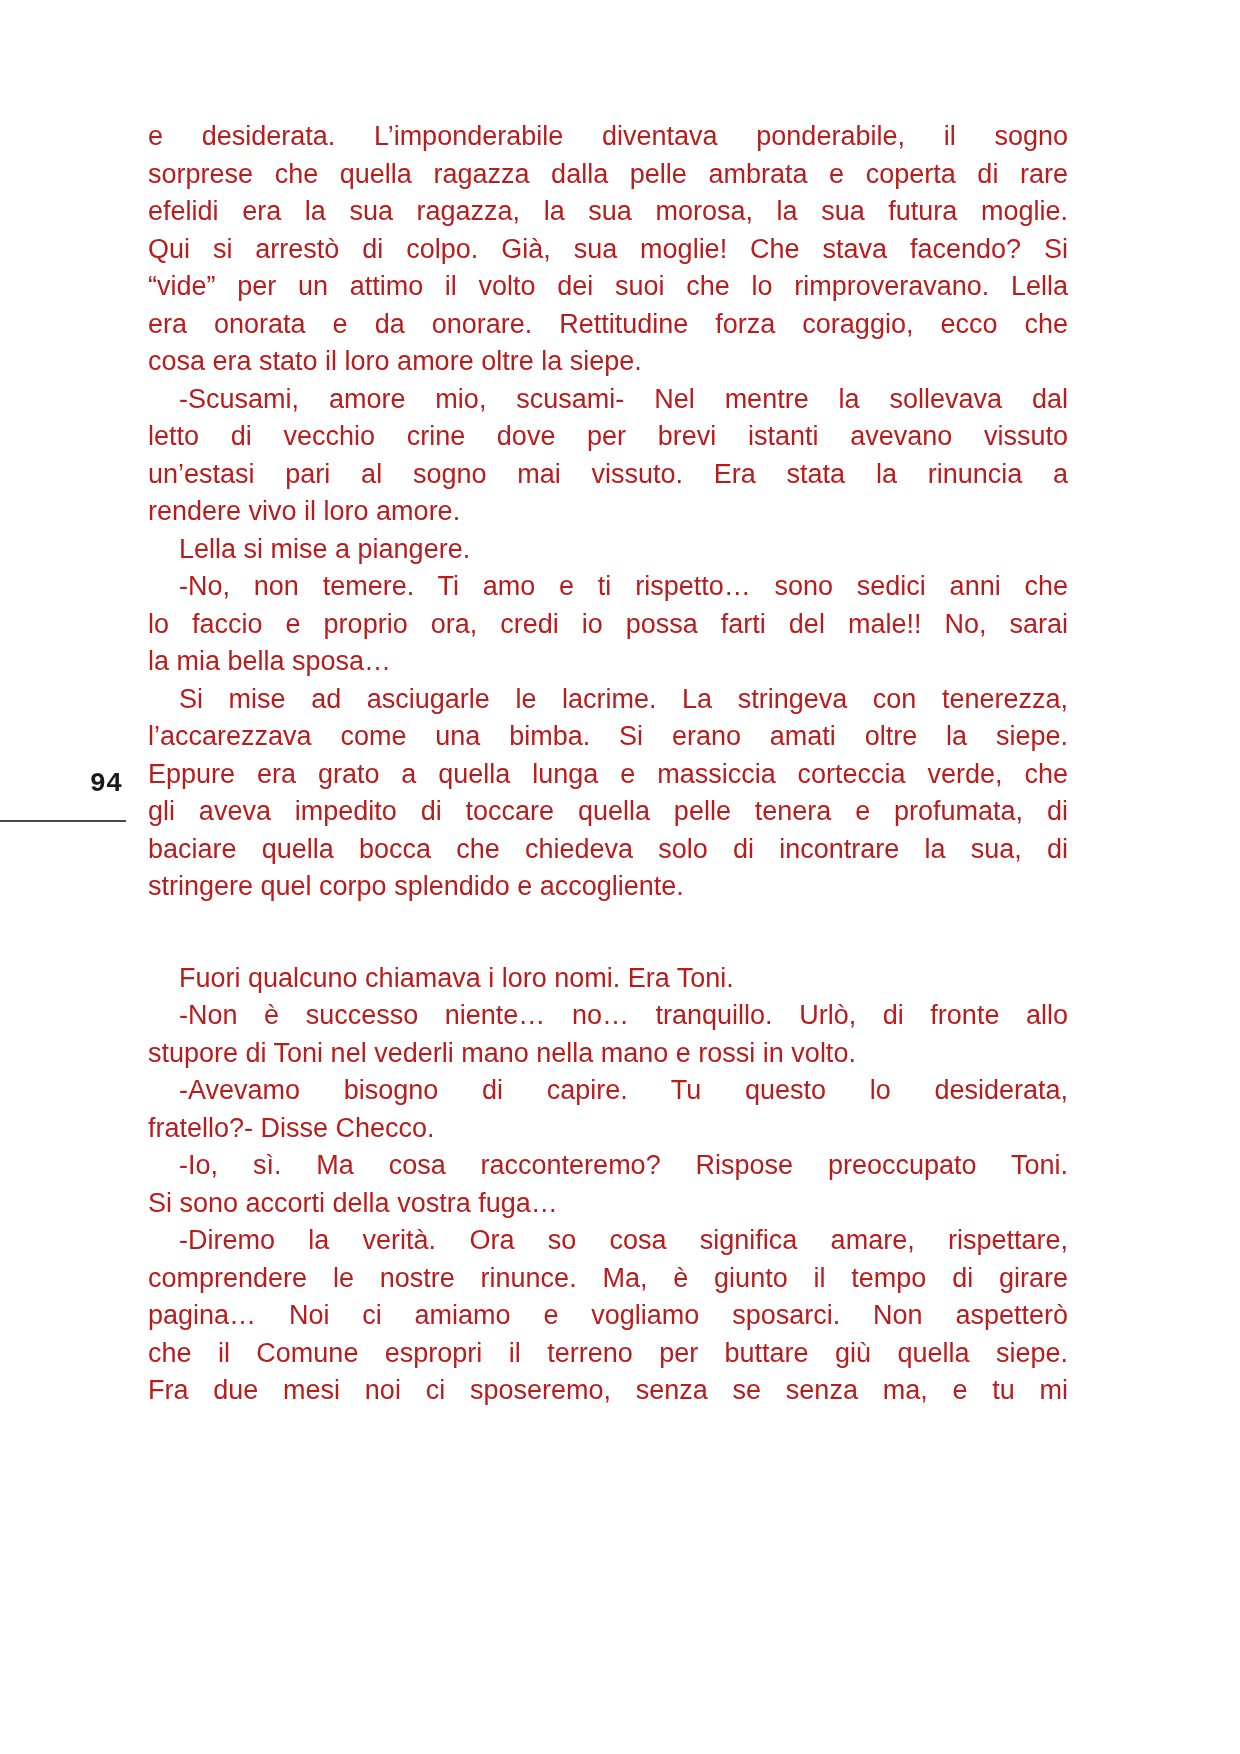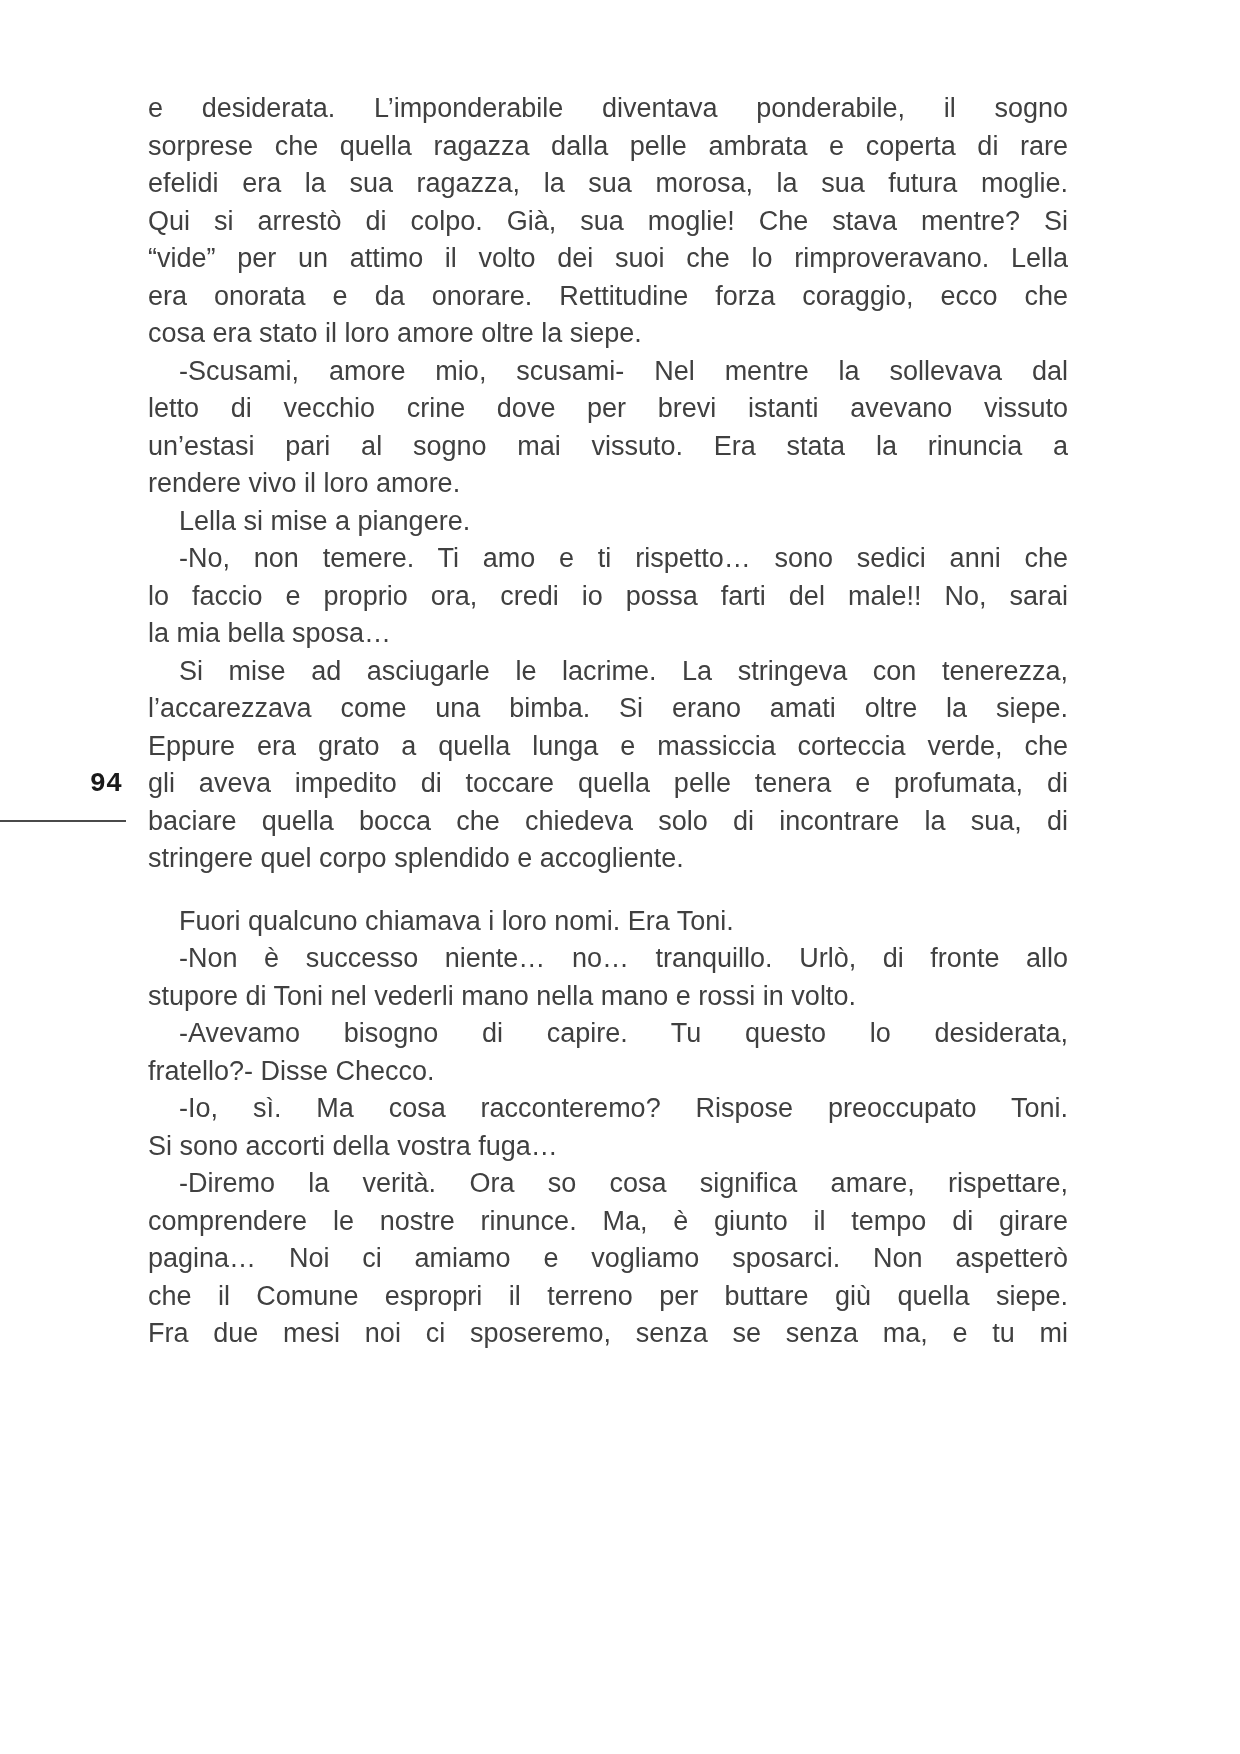--- a/index.html
+++ b/index.html
@@ -34,27 +34,27 @@
     top: 820px;
     width: 126px;
     height: 2px;
     background: #4a4a4a;
   }
   .text-column {
     position: absolute;
     left: 148px;
     top: 0;
     width: 920px;
-    padding-top: 90px;
+    padding-top: 118px;
     font-size: 27px;
     line-height: 37.5px;
-    color: #404040;
+    color: #b91c1c;
   }
   .para { margin: 0; }
-  .para.space-before { margin-top: 25px; }
+  .para.space-before { margin-top: 54px; }
   .line {
     text-align: justify;
     text-align-last: justify;
     height: 37.5px;
     overflow: visible;
     white-space: normal;
   }
   .line.last {
     text-align: left;
     text-align-last: left;
@@ -67,21 +67,21 @@
 <body>
 
 <div class="page">
   <div class="page-number">94</div>
   <div class="margin-rule"></div>
   <div class="text-column">
       <div class="para">
         <div class="line">e desiderata. L’imponderabile diventava ponderabile, il sogno</div>
         <div class="line">sorprese che quella ragazza dalla pelle ambrata e coperta di rare</div>
         <div class="line">efelidi era la sua ragazza, la sua morosa, la sua futura moglie.</div>
-        <div class="line">Qui si arrestò di colpo. Già, sua moglie! Che stava mentre? Si</div>
+        <div class="line">Qui si arrestò di colpo. Già, sua moglie! Che stava facendo? Si</div>
         <div class="line">“vide” per un attimo il volto dei suoi che lo rimproveravano. Lella</div>
         <div class="line">era onorata e da onorare. Rettitudine forza coraggio, ecco che</div>
         <div class="line last">cosa era stato il loro amore oltre la siepe.</div>
       </div>
       <div class="para">
         <div class="line indent">-Scusami, amore mio, scusami- Nel mentre la sollevava dal</div>
         <div class="line">letto di vecchio crine dove per brevi istanti avevano vissuto</div>
         <div class="line">un’estasi pari al sogno mai vissuto. Era stata la rinuncia a</div>
         <div class="line last">rendere vivo il loro amore.</div>
       </div>

